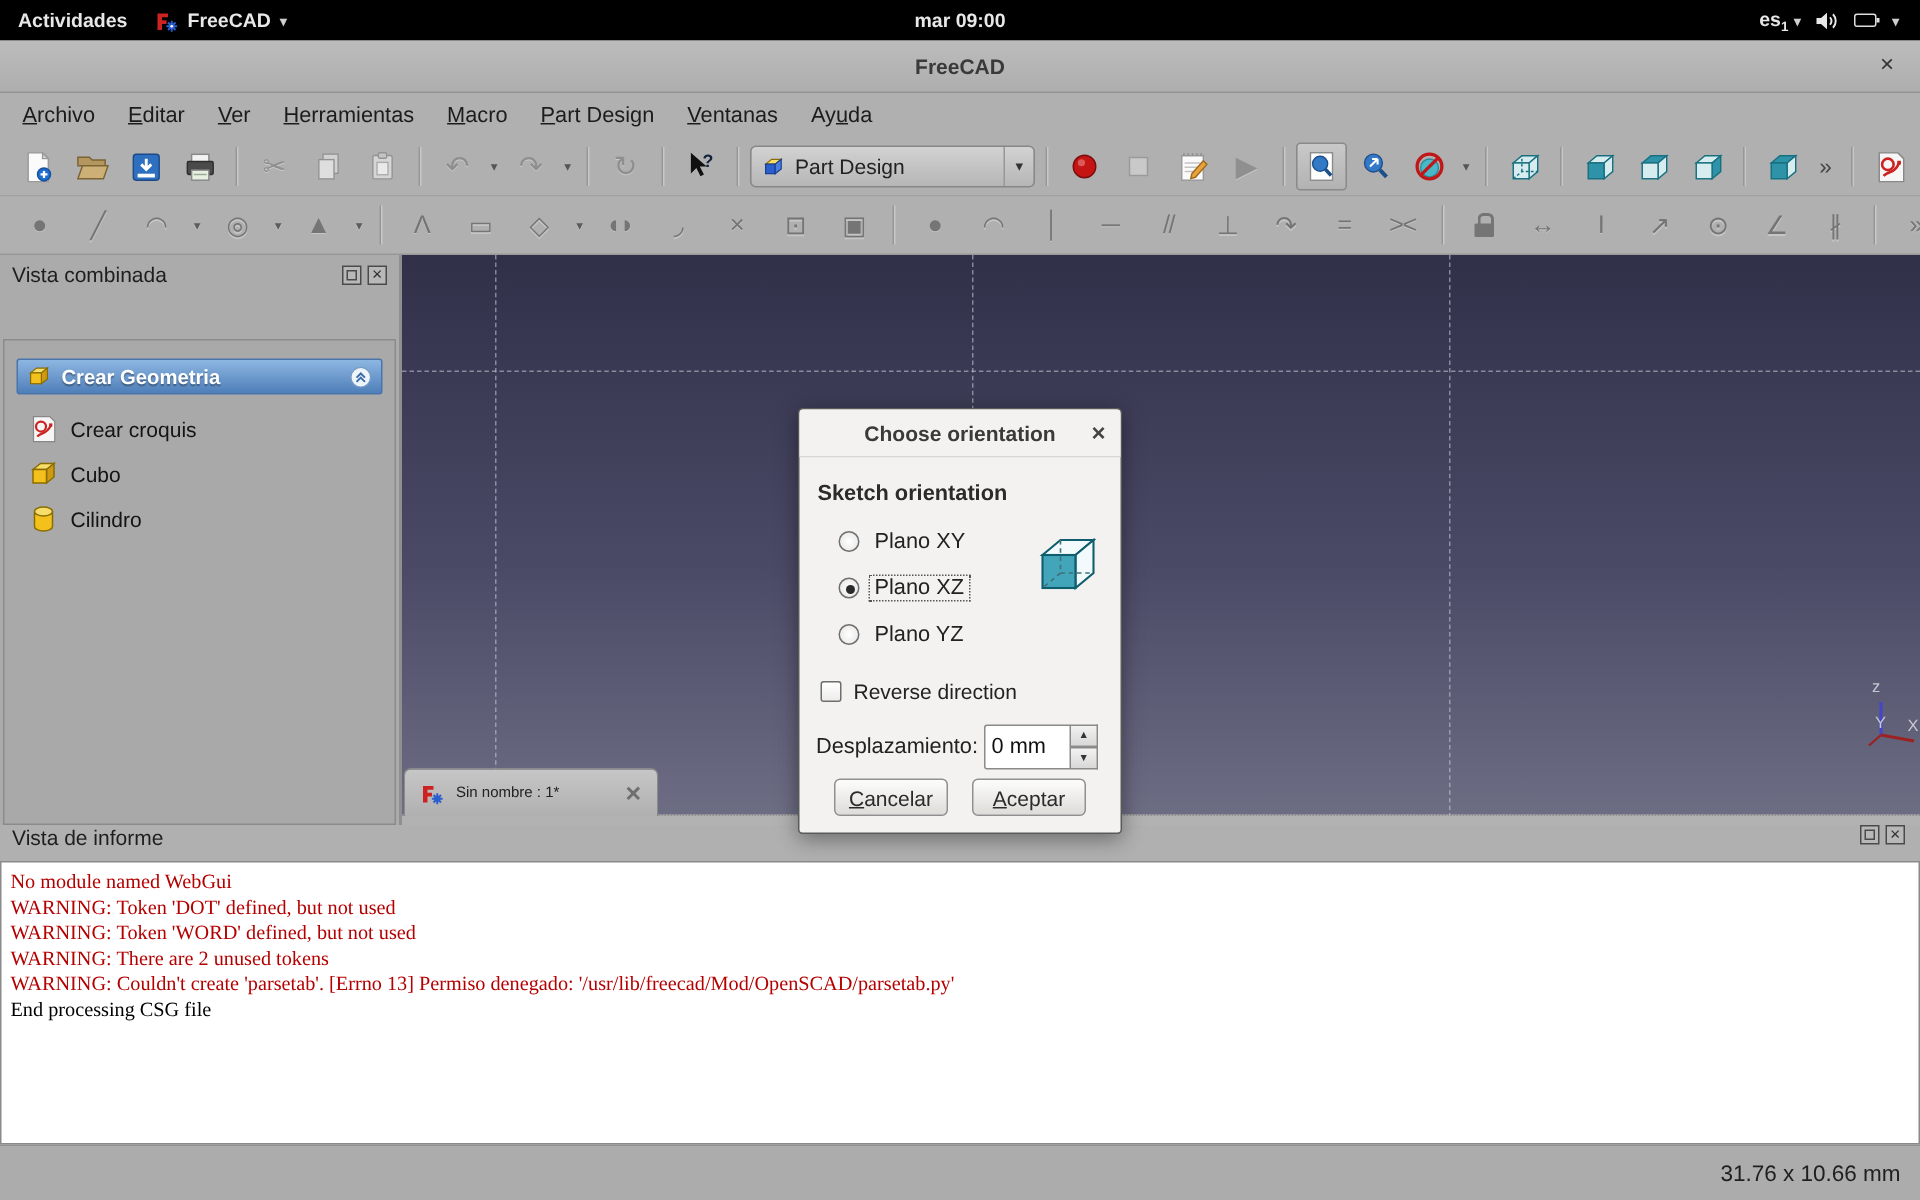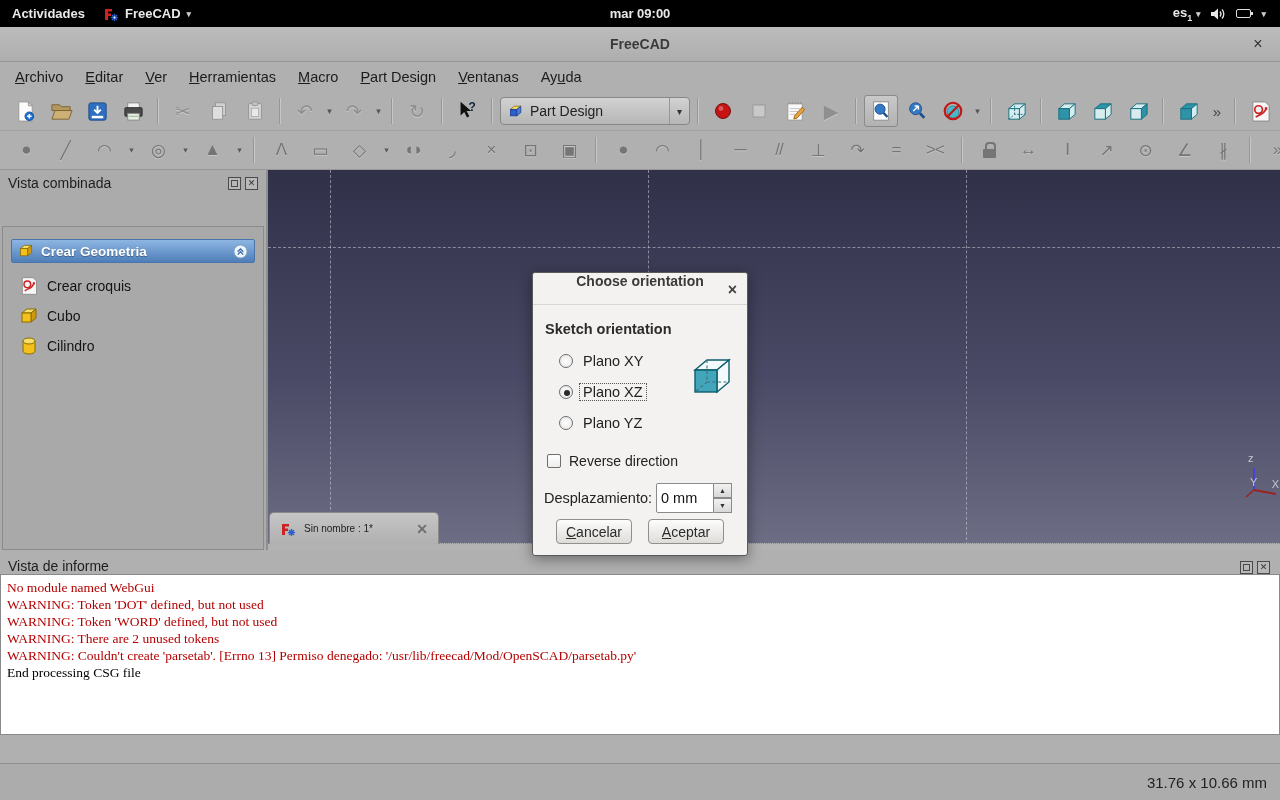--- a/index.html
+++ b/index.html
@@ -82,21 +82,21 @@
   .ax-y { left:14px; top:22px; color:#8d2d2d; }
   .ax-x { right:-1px; top:24px; color:#8d2d2d; }
   .mdi-strip { position:absolute; left:0; right:0; bottom:0; height:7px; background:#b2b2b2; border-top:1px dotted #8e8e8e; }
   .mdi-tab { position:absolute; left:1px; bottom:6px; width:170px; height:32px; background:linear-gradient(#c6c6c6,#b0b0b0); border:1px solid #8a8a8a; border-bottom:none; border-radius:5px 5px 0 0; display:flex; align-items:center; gap:8px; padding:0 10px; }
   .mdi-tab .mt-label { font-size:10px; color:#222; flex:1; }
   .mdi-close { font-size:14px; font-weight:700; color:#6f6f6f; }
   .mdi-close::before { content:"✕"; }
 
   
   .dialog { position:absolute; left:532px; top:272px; width:216px; height:284px; background:#f3f2f0; border:1px solid #5a5a5a; border-radius:3px; box-shadow:0 3px 14px rgba(0,0,0,.4); z-index:50; }
-  .dlg-title { height:32px; display:flex; justify-content:center; border-bottom:1px solid #d8d6d2; font-weight:700; font-size:14px; color:#3a3a3a; position:relative; background:#f3f2f0; border-radius:3px 3px 0 0; }
+  .dlg-title { height:32px; display:flex; align-items:center; justify-content:center; border-bottom:1px solid #d8d6d2; font-weight:700; font-size:14px; color:#3a3a3a; position:relative; background:#f3f2f0; border-radius:3px 3px 0 0; }
   .dlg-close { position:absolute; right:10px; top:8px; font-size:13px; font-weight:700; color:#444; }
   .dlg-close::before { content:"×"; font-size:16px; }
   .grp-label { position:absolute; left:12px; top:48px; font-weight:700; font-size:14.5px; color:#2b2b2b; }
   .radios { position:absolute; left:26px; top:72px; }
   .radio-row { display:flex; align-items:center; gap:7px; height:31px; }
   .radio { width:14px; height:14px; border-radius:50%; border:1px solid #6e6e6e; background:radial-gradient(#fff,#e4e4e4); position:relative; flex:none; }
   .radio-row.selected .radio::after { content:""; position:absolute; left:4px; top:4px; width:6px; height:6px; border-radius:50%; background:#2a2a2a; }
   .rlabel { font-size:14.5px; color:#222; padding:0 3px; }
   .radio-row.selected .rlabel { outline:1px dotted #555; }
   .dlg-cube { position:absolute; right:10px; top:80px; }
@@ -106,22 +106,22 @@
   .off-label { font-size:14.5px; color:#222; }
   .spin { display:flex; margin-left:4px; height:30px; }
   .spin-field { width:58px; height:30px; background:#fff; border:1px solid #8a8a8a; border-radius:2px 0 0 2px; font-size:14.5px; color:#111; display:flex; align-items:center; padding-left:4px; }
   .spin-btns { width:18px; display:flex; flex-direction:column; }
   .spin-btn { flex:1; border:1px solid #8a8a8a; border-left:none; background:linear-gradient(#f2f2f2,#d8d8d8); font-size:7px; color:#333; display:flex; align-items:center; justify-content:center; }
   .spin-up::before { content:"▲"; } .spin-down::before { content:"▼"; }
   .btn-row { position:absolute; left:0; right:0; top:246px; display:flex; justify-content:center; gap:16px; }
   .dlg-btn { min-width:76px; height:25px; border:1px solid #8f8f8f; border-radius:4px; background:linear-gradient(#fdfdfd,#dedcd8); font-size:14px; color:#2b2b2b; font-family:"Liberation Sans",sans-serif; }
 
   
-  .report-header { position:absolute; left:0; top:550px; width:1278px; height:24px; background:#b0b0b0; display:flex; align-items:flex-end; padding:0 8px; font-size:14px; color:#1e1e1e; }
-  .report-body { position:absolute; left:0; top:574px; width:1280px; height:161px; background:#fff; border:1px solid #8a8a8a; padding:4px 6px; font-family:"Liberation Serif",serif; font-size:13.5px; line-height:17px; overflow:hidden; }
+  .report-header { position:absolute; left:0; top:550px; width:1278px; height:24px; background:#b0b0b0; display:flex; align-items:flex-start; padding:0 8px; font-size:14px; color:#1e1e1e; }
+  .report-body { position:absolute; left:0; top:574px; width:1280px; height:189px; background:#fff; border:1px solid #8a8a8a; padding:4px 6px; font-family:"Liberation Serif",serif; font-size:13.5px; line-height:17px; overflow:hidden; }
 
   
   .statusbar { position:absolute; left:0; top:763px; width:1280px; height:37px; background:#acacac; border-top:1px solid #909090; display:flex; align-items:center; }
   .status-dims { margin-left:auto; padding-right:13px; font-size:15px; color:#1f1f1f; }
 </style>
 </head>
 <body>
 
 <div class="topbar">
   <div class="tb-left">

